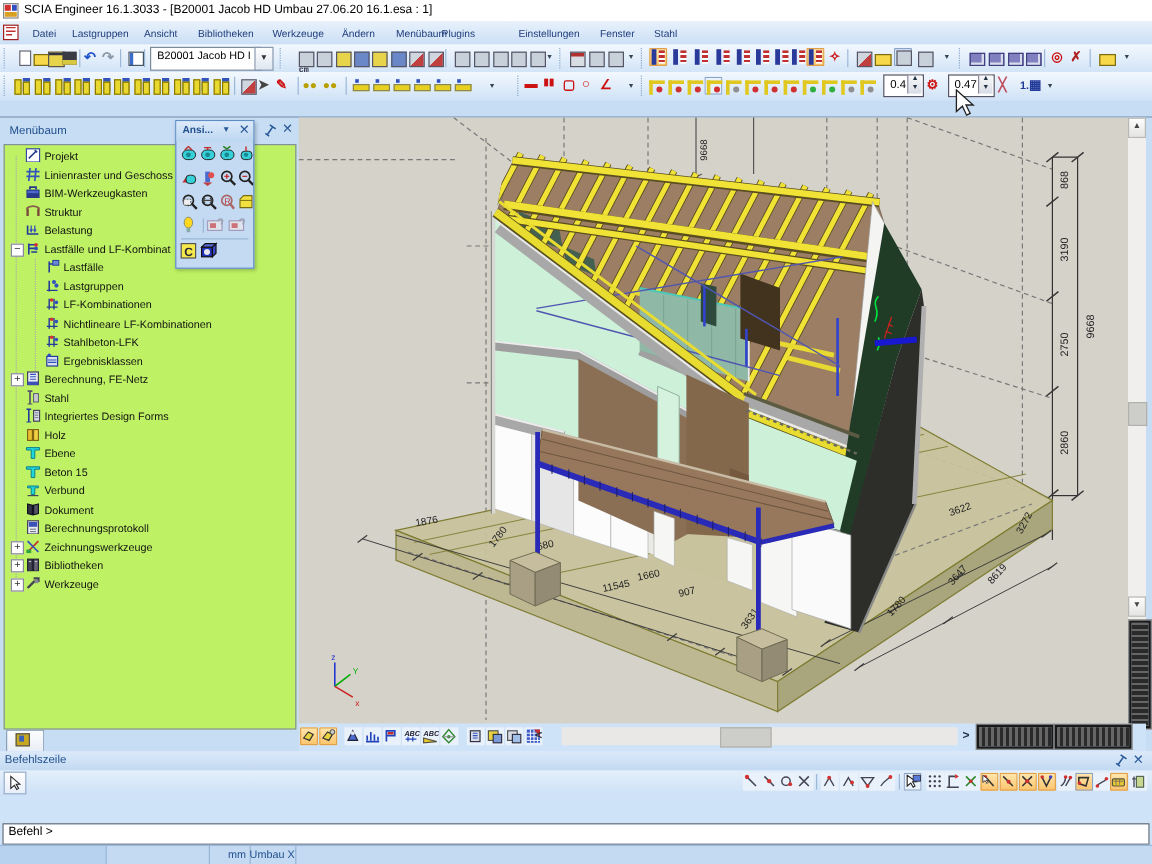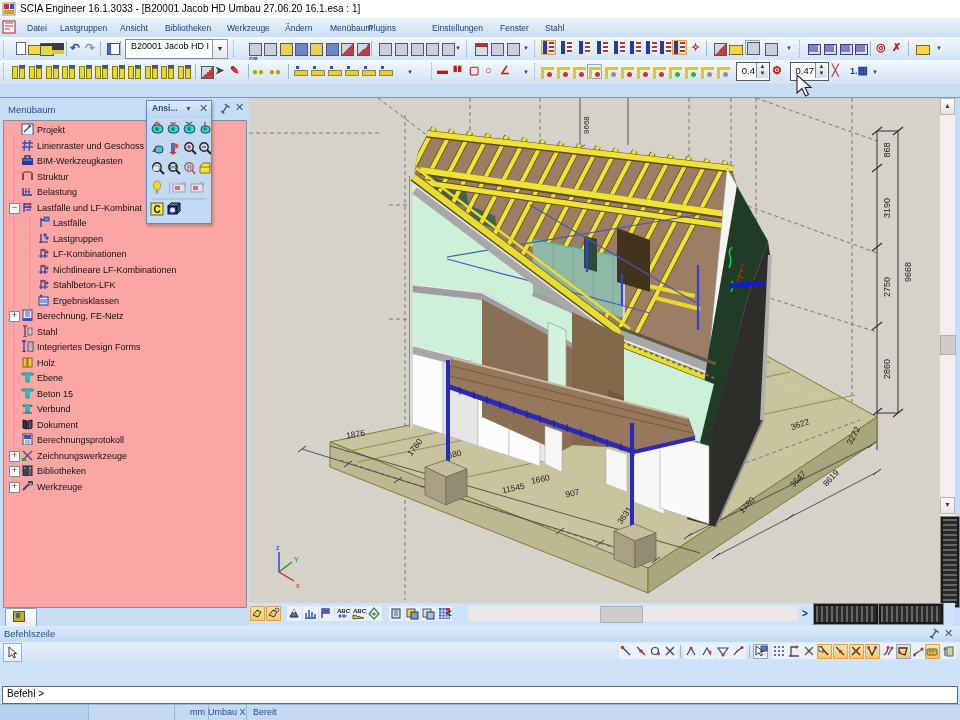--- a/index.html
+++ b/index.html
@@ -12,21 +12,21 @@
 #tb1{left:0;top:37px;width:960px;height:23px;background:linear-gradient(#f3f8fe,#d2e4f7);}
 #tb2{left:0;top:60px;width:960px;height:24px;background:linear-gradient(#f3f8fe,#cfe2f6);}
 #tbgap{left:0;top:84px;width:960px;height:13px;background:#c7ddf4;}
 .grip{position:absolute;top:3px;width:3px;height:17px;border-left:1px dotted #8aa8cc;}
 .sep{position:absolute;top:4px;width:1px;height:15px;background:#9cb8d8;}
 .ic{position:absolute;width:15px;height:15px;border-radius:1px;}
 .hl{box-shadow:0 0 0 1px #e0a14c inset;background:linear-gradient(#ffe8b0,#fbc36a)!important;}
 .prs{box-shadow:0 0 0 1px #8aa4c8 inset;background:#e9f1fb;}
 #client{left:0;top:97px;width:960px;height:529px;background:#c7ddf4;border-top:1px solid #7e99b8;}
 #lpanel-h{left:0;top:99px;width:248px;height:21px;color:#1f4e8c;font-size:9.5px;}
-#tree{left:3px;top:120px;width:242px;height:486px;background:#fca5a5;border:1px solid #828f9c;font-size:9px;color:#111;}
+#tree{left:3px;top:120px;width:242px;height:486px;background:#bef264;border:1px solid #828f9c;font-size:9px;color:#111;}
 .ti{position:absolute;left:0;height:15px;white-space:nowrap;padding-top:2px;}
 .tico{position:absolute;width:13px;height:12px;top:1px;}
 .eb{position:absolute;width:9px;height:9px;background:#fff;border:1px solid #889;font-size:9px;line-height:7px;text-align:center;color:#333;}
 #tabstrip{left:0;top:607px;width:248px;height:19px;}
 #vp{left:249px;top:98px;width:691px;height:505px;background:#d5d2ca;}
 #vsb{left:940px;top:98px;width:15px;height:432px;background:#f0efee;}
 #vbar{left:249px;top:603px;width:706px;height:23px;background:#cfe3f8;}
 #bz-h{left:0;top:626px;width:960px;height:16px;background:linear-gradient(#dceafa,#c2d9f2);color:#1f4e8c;font-size:9.5px;}
 #bz-tools{left:0;top:642px;width:960px;height:21px;background:linear-gradient(#e4effb,#cde1f6);}
 #bz-space{left:0;top:663px;width:960px;height:23px;background:#cfe3f8;}
@@ -1070,23 +1070,20 @@
   </div>
 <div class="abs" id="status">
 <div class="scell" style="left:0;width:88px;background:#b6d2ee"></div>
 <div class="scell" style="left:88px;width:86px"></div>
 <div class="scell" style="left:183px;width:25px">
       <span style="position:absolute;right:3px;top:2px">mm</span>
     </div>
 <div class="scell" style="left:199px;width:47px">
       <span style="position:absolute;left:9px;top:2px">Umbau XY</span>
     </div>
-<div class="scell" style="left:246px;width:714px;border-right:none">
-      <span style="position:absolute;left:7px;top:2px">Bereit</span>
-    </div>
 </div>
 <div class="abs" style="left:0;top:0;width:18px;height:18px">
 <svg width="16" height="16" style="position:absolute;left:2px;top:1px">
       <rect x="1" y="2" width="12" height="12" fill="#fff" stroke="#888"></rect>
       <rect x="2" y="3" width="5" height="5" fill="#d03030"></rect>
       <rect x="8" y="3" width="4" height="5" fill="#3050c0"></rect>
       <rect x="2" y="9" width="10" height="4" fill="#d8a020"></rect>
     </svg>
 </div>
 <div class="abs" style="left:2px;top:20px;width:15px;height:15px">

